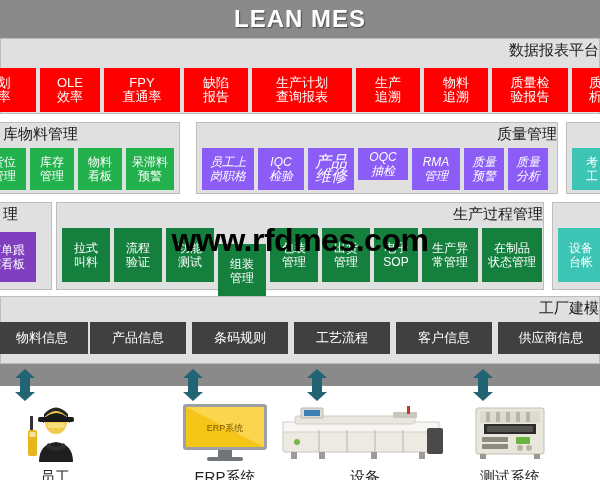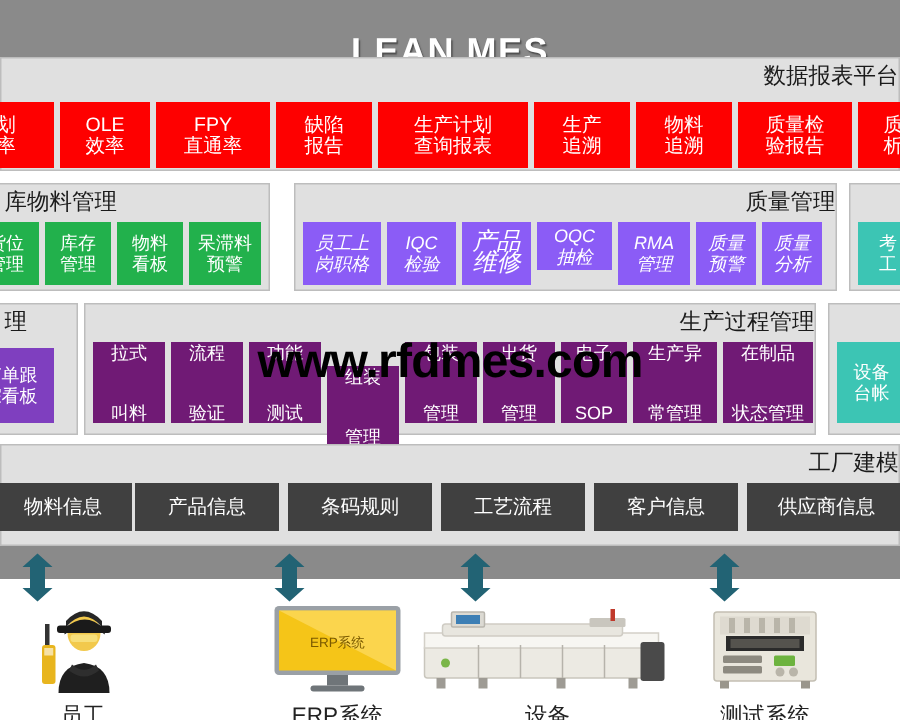--- a/index.html
+++ b/index.html
@@ -15,21 +15,20 @@
   
   .titlebar{
     position:absolute;left:0;top:0;width:600px;height:38px;
     background:#8a8a8a;
   }
   .titlebar .txt{
     position:absolute;left:0;top:0;width:600px;height:38px;
     display:flex;align-items:center;justify-content:center;
     color:#ffffff;font-size:24px;font-weight:bold;letter-spacing:1px;
     text-shadow:1px 1px 1px rgba(60,60,60,.8);
-    margin-top:16px;
   }
 
   
   .panel{
     position:absolute;
     background:#e0e0e0;
     border:1px solid #bdbdbd;
     box-sizing:border-box;
   }
   .panel-title{
@@ -43,21 +42,21 @@
     display:flex;flex-direction:column;align-items:center;justify-content:center;
     color:#ffffff;font-size:12px;line-height:14px;text-align:center;
     white-space:nowrap;
   }
   .tile span{display:block;}
 
   
   .c-red{background:#fe0000;}
   .c-green{background:#22b14c;}
   .c-blue{background:#8b5cf6;font-style:italic;}
-  .c-orange{background:#701a75;justify-content:space-between;}
+  .c-orange{background:#15803d;}
   .c-purple{background:#7f3fbf;}
   .c-teal{background:#3cc5b4;}
   .c-dark{background:#404040;color:#fff;}
 
   
   .greybar{
     position:absolute;left:0;top:364px;width:600px;height:22px;
     background:#8a8a8a;
   }
 

